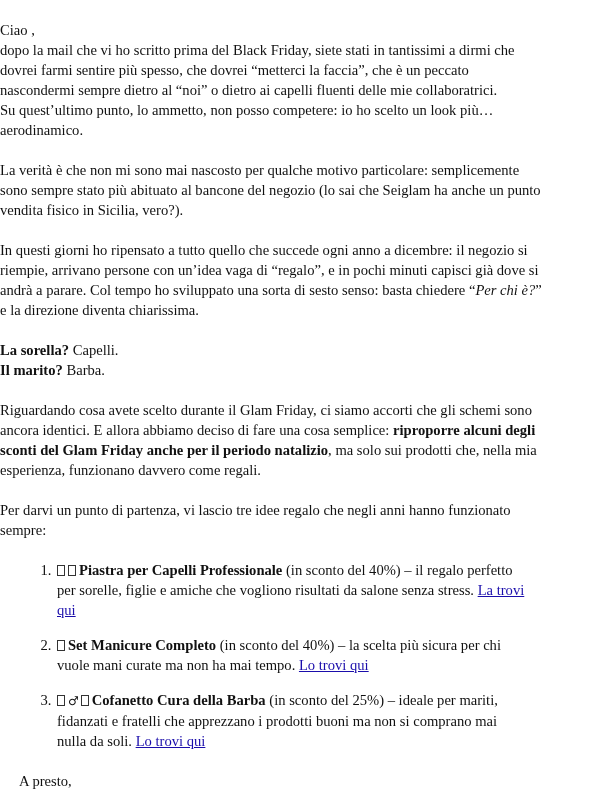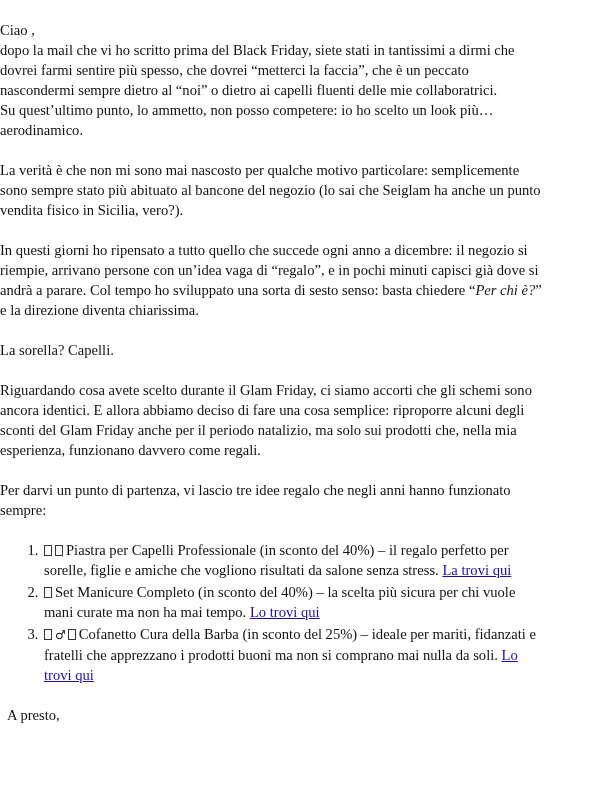--- a/index.html
+++ b/index.html
@@ -17,49 +17,49 @@
       color: #111111;
     }
     .email {
       padding: 20px 0 0 0;
       width: 544px;
     }
     p {
       margin: 0 0 20px 0;
     }
     .line { display: block; }
-    b { font-weight: normal; }
+    b { font-weight: bold; }
     i { font-style: italic; font-family: Liberation Serif, serif; }
     a {
       color: #1a0dab;
       text-decoration: underline;
     }
     ol {
       margin: 0 0 20px 0;
       padding-left: 40px;
     }
     ol li {
-      margin: 2px;
+      margin: 15px;
       padding-left: 2px;
     }
     .glyph {
       display: inline-block;
       font-family: "DejaVu Sans", sans-serif;
       font-size: 12px;
     }
     .tofu {
       display: inline-block;
       width: 8px;
       height: 11px;
       border: 1px solid #333;
       box-sizing: border-box;
       margin-right: 3px;
       vertical-align: -1px;
     }
-    .signoff { margin: 0; padding-left: 7px; }
+    .signoff { margin: 12px; padding-left: 7px; }
   </style>
 </head>
 <body>
 
 <div class="email">
 
   <p>
     <span class="line">Ciao ,</span>
     <span class="line">dopo la mail che vi ho scritto prima del Black Friday, siete stati in tantissimi a dirmi che dovrei farmi sentire più spesso, che dovrei “metterci la faccia”, che è un peccato nascondermi sempre dietro al “noi” o dietro ai capelli fluenti delle mie collaboratrici.</span>
     <span class="line">Su quest’ultimo punto, lo ammetto, non posso competere: io ho scelto un look più… aerodinamico.</span>
@@ -68,20 +68,21 @@
   <p>
     <span class="line">La verità è che non mi sono mai nascosto per qualche motivo particolare: semplicemente sono sempre stato più abituato al bancone del negozio (lo sai che Seiglam ha anche un punto vendita fisico in Sicilia, vero?).</span>
   </p>
 
   <p>
     <span>In questi giorni ho ripensato a tutto quello che succede ogni anno a dicembre: il negozio si riempie, arrivano persone con un’idea vaga di “regalo”, e in pochi minuti capisci già dove si andrà a parare. Col tempo ho sviluppato una sorta di sesto senso: basta chiedere “</span><i>Per chi è?</i><span>” e la direzione diventa chiarissima.</span>
   </p>
 
   <p>
     <span class="line"><b>La sorella?</b><span> Capelli.</span></span>
+    <span class="line"><b>Il marito?</b><span> Barba.</span></span>
   </p>
 
   <p>
     <span>Riguardando cosa avete scelto durante il Glam Friday, ci siamo accorti che gli schemi sono ancora identici. E allora abbiamo deciso di fare una cosa semplice: </span><b>riproporre alcuni degli sconti del Glam Friday anche per il periodo natalizio</b><span>, ma solo sui prodotti che, nella mia esperienza, funzionano davvero come regali.</span>
   </p>
 
 
   <p>Per darvi un punto di partenza, vi lascio tre idee regalo che negli anni hanno funzionato sempre:</p>
 
   <ol>

